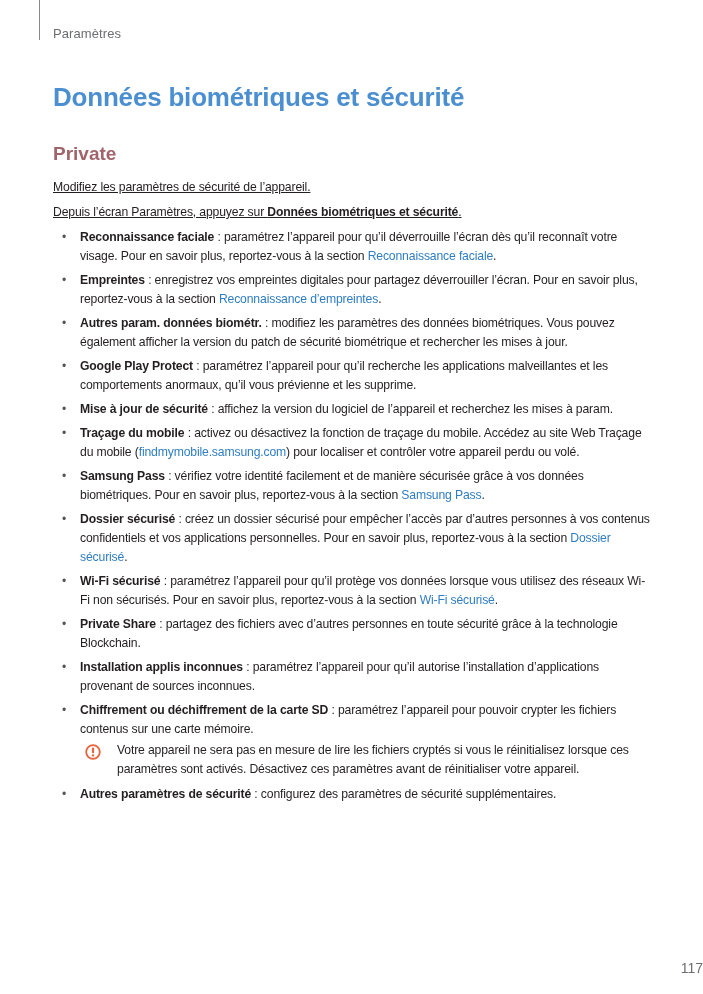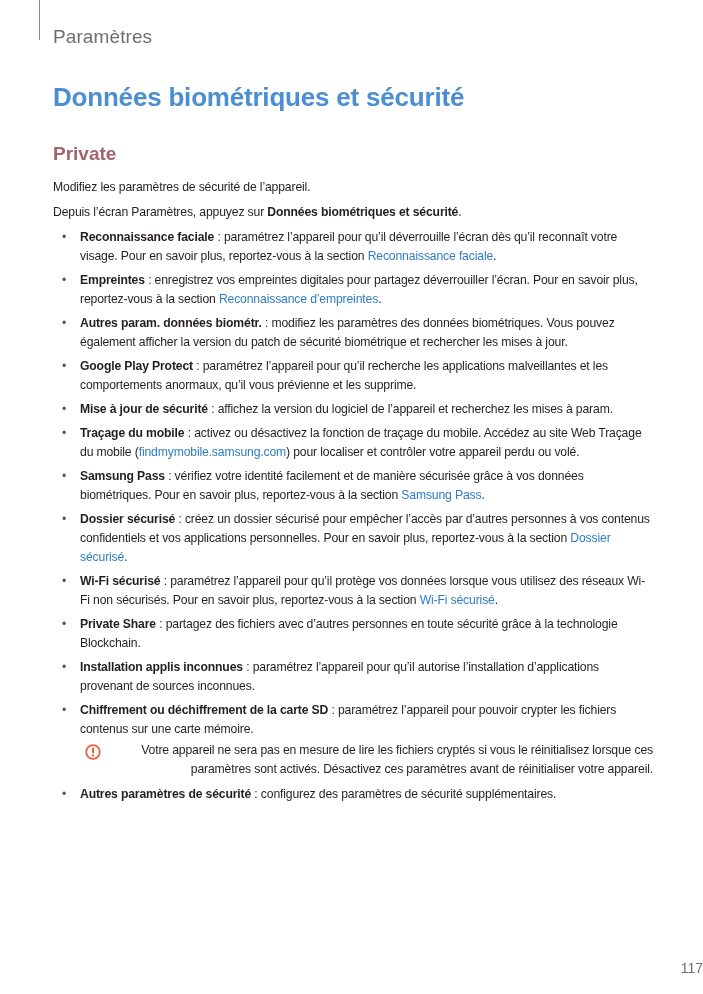--- a/index.html
+++ b/index.html
@@ -4,45 +4,45 @@
 <style>
   html, body { margin: 0; padding: 0; background: #ffffff; }
   body {
     width: 703px; height: 994px; position: relative; overflow: hidden;
     font-family: "Liberation Sans", sans-serif; color: #231f20;
   }
   .header-rule {
     position: absolute; left: 39px; top: 0; width: 1px; height: 40px; background: #8a8a8a;
   }
   .header-label {
-    position: absolute; left: 53px; top: 26px; font-size: 19px; color: #6d6e71;
+    position: absolute; left: 53px; top: 26px; font-size: 13px; color: #6d6e71;
     letter-spacing: 0.1px;
   }
   .page-title {
     position: absolute; left: 53px; top: 82px; margin: 0;
     font-size: 26px; font-weight: bold; color: #4b8fd0; letter-spacing: -0.2px;
   }
   .section-title {
     position: absolute; left: 53px; top: 143px; margin: 0;
     font-size: 19px; font-weight: bold; color: #a0646a;
   }
   .content {
     position: absolute; left: 53px; top: 178px; width: 600px;
     font-size: 12.2px; line-height: 19px; letter-spacing: -0.15px;
   }
-  .content p { margin: 0 0 6px 0; }
+  .content p { margin: 0 0 6px 0; text-decoration: underline; }
   .content b { font-weight: bold; }
   .link { color: #2f7dc2; }
   ul.opts { list-style: none; margin: 0; padding: 0; }
   ul.opts li { position: relative; padding-left: 27px; margin-bottom: 5px; }
   ul.opts li .bullet {
     position: absolute; left: 9px; top: 0; color: #555;
   }
   .warning {
-    position: relative; padding-left: 64px; margin: 1px 0 6px 0; text-align: right;
+    position: relative; padding-left: 64px; margin: 1px 0 6px 0;
   }
   .warning .warn-icon {
     position: absolute; left: 32px; top: 3px; width: 16px; height: 16px;
   }
   .note {
     position: relative; padding-left: 37px; margin-top: 2px;
   }
   .note .note-icon {
     position: absolute; left: 0; top: 0; width: 20px; height: 20px;
   }

